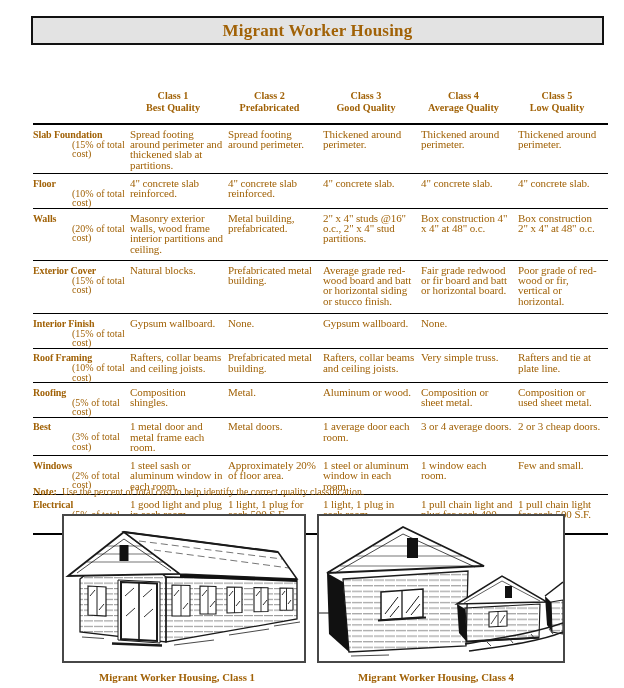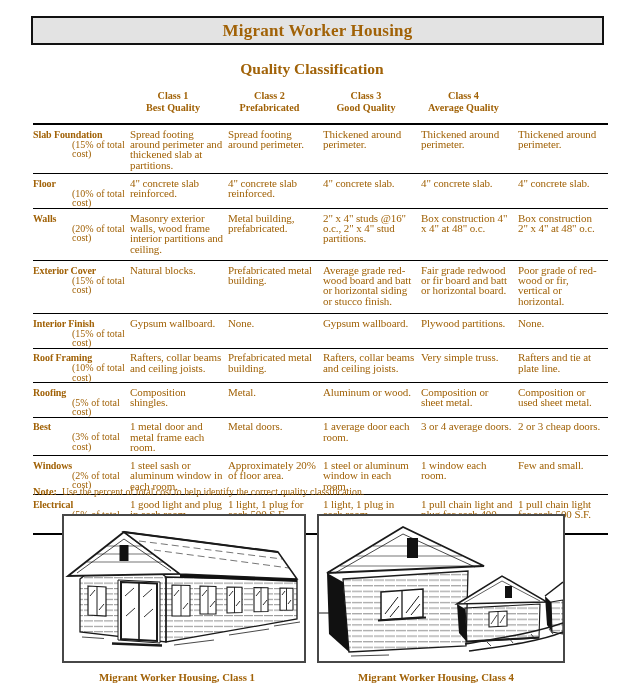--- a/index.html
+++ b/index.html
@@ -40,40 +40,43 @@
 </style>
 </head>
 <body>
 
 <div class="page">
 
   <div class="header-box">
     <span>Migrant Worker Housing</span>
   </div>
 
-  <div class="section-title">Quality Classification</div>
 
   <div class="qtable">
     <div class="thead">
       <div class="hcell"></div>
       <div class="hcell">
         <div>Class 1</div>
         <div>Best Quality</div>
       </div>
       <div class="hcell">
         <div>Class 2</div>
         <div>Prefabricated</div>
       </div>
       <div class="hcell">
         <div>Class 3</div>
         <div>Good Quality</div>
       </div>
       <div class="hcell">
         <div>Class 4</div>
         <div>Average Quality</div>
+      </div>
+      <div class="hcell">
+        <div>Class 5</div>
+        <div>Low Quality</div>
       </div>
     </div>
 
     <div class="trow" style="min-height:44px">
       <div class="rlabel">
         <div class="rname">Slab Foundation</div>
         <div class="rcost">(15% of total cost)</div>
       </div>
       <div class="cell">Spread footing around perimeter and thickened slab at partitions.</div>
       <div class="cell">Spread footing around perimeter.</div>
@@ -119,21 +122,20 @@
     </div>
 
     <div class="trow" style="min-height:31px">
       <div class="rlabel">
         <div class="rname">Interior Finish</div>
         <div class="rcost">(15% of total cost)</div>
       </div>
       <div class="cell">Gypsum wallboard.</div>
       <div class="cell">None.</div>
       <div class="cell">Gypsum wallboard.</div>
-      <div class="cell">Plywood partitions.</div>
       <div class="cell">None.</div>
     </div>
 
     <div class="trow" style="min-height:31px">
       <div class="rlabel">
         <div class="rname">Roof Framing</div>
         <div class="rcost">(10% of total cost)</div>
       </div>
       <div class="cell">Rafters, collar beams and ceiling joists.</div>
       <div class="cell">Prefabricated metal building.</div>

